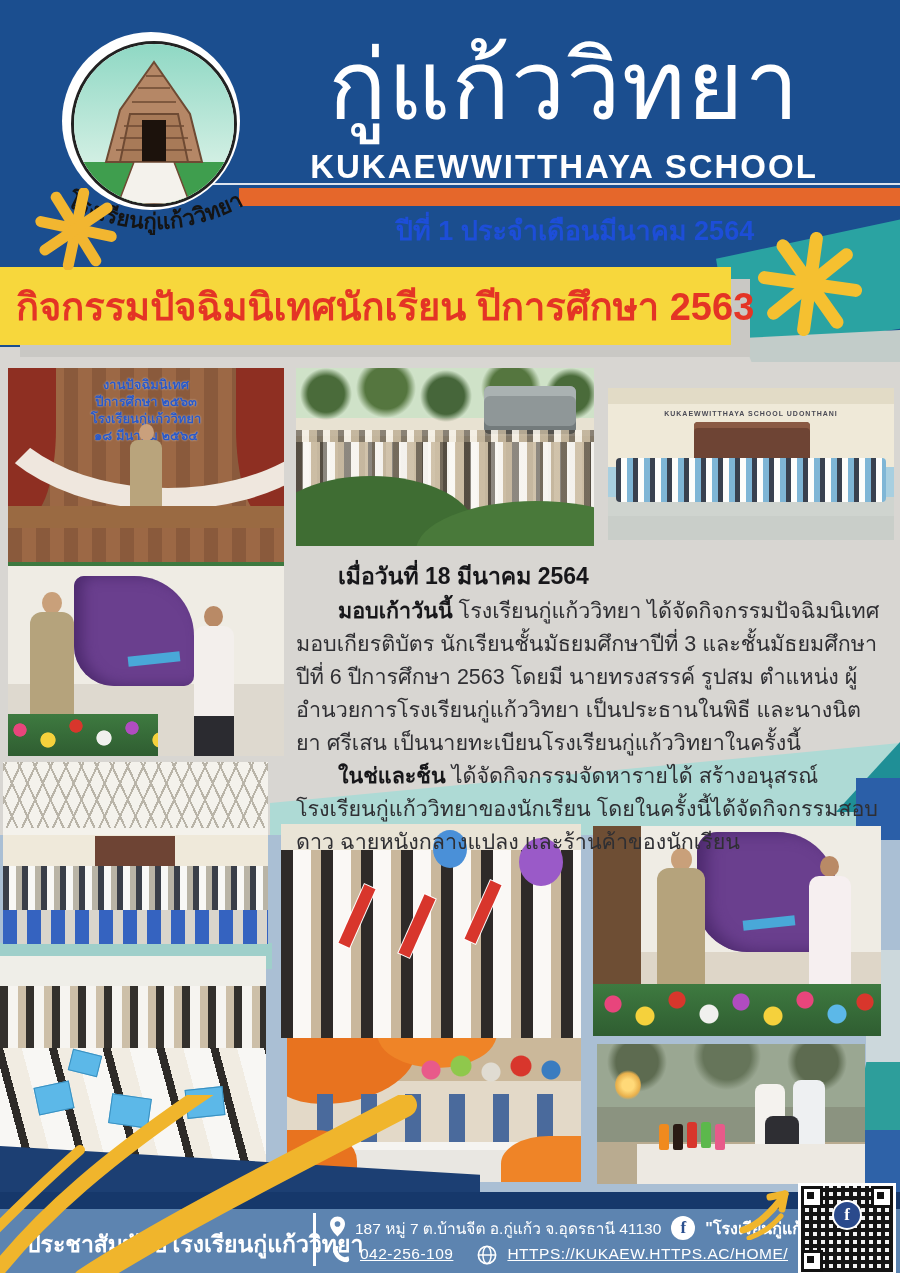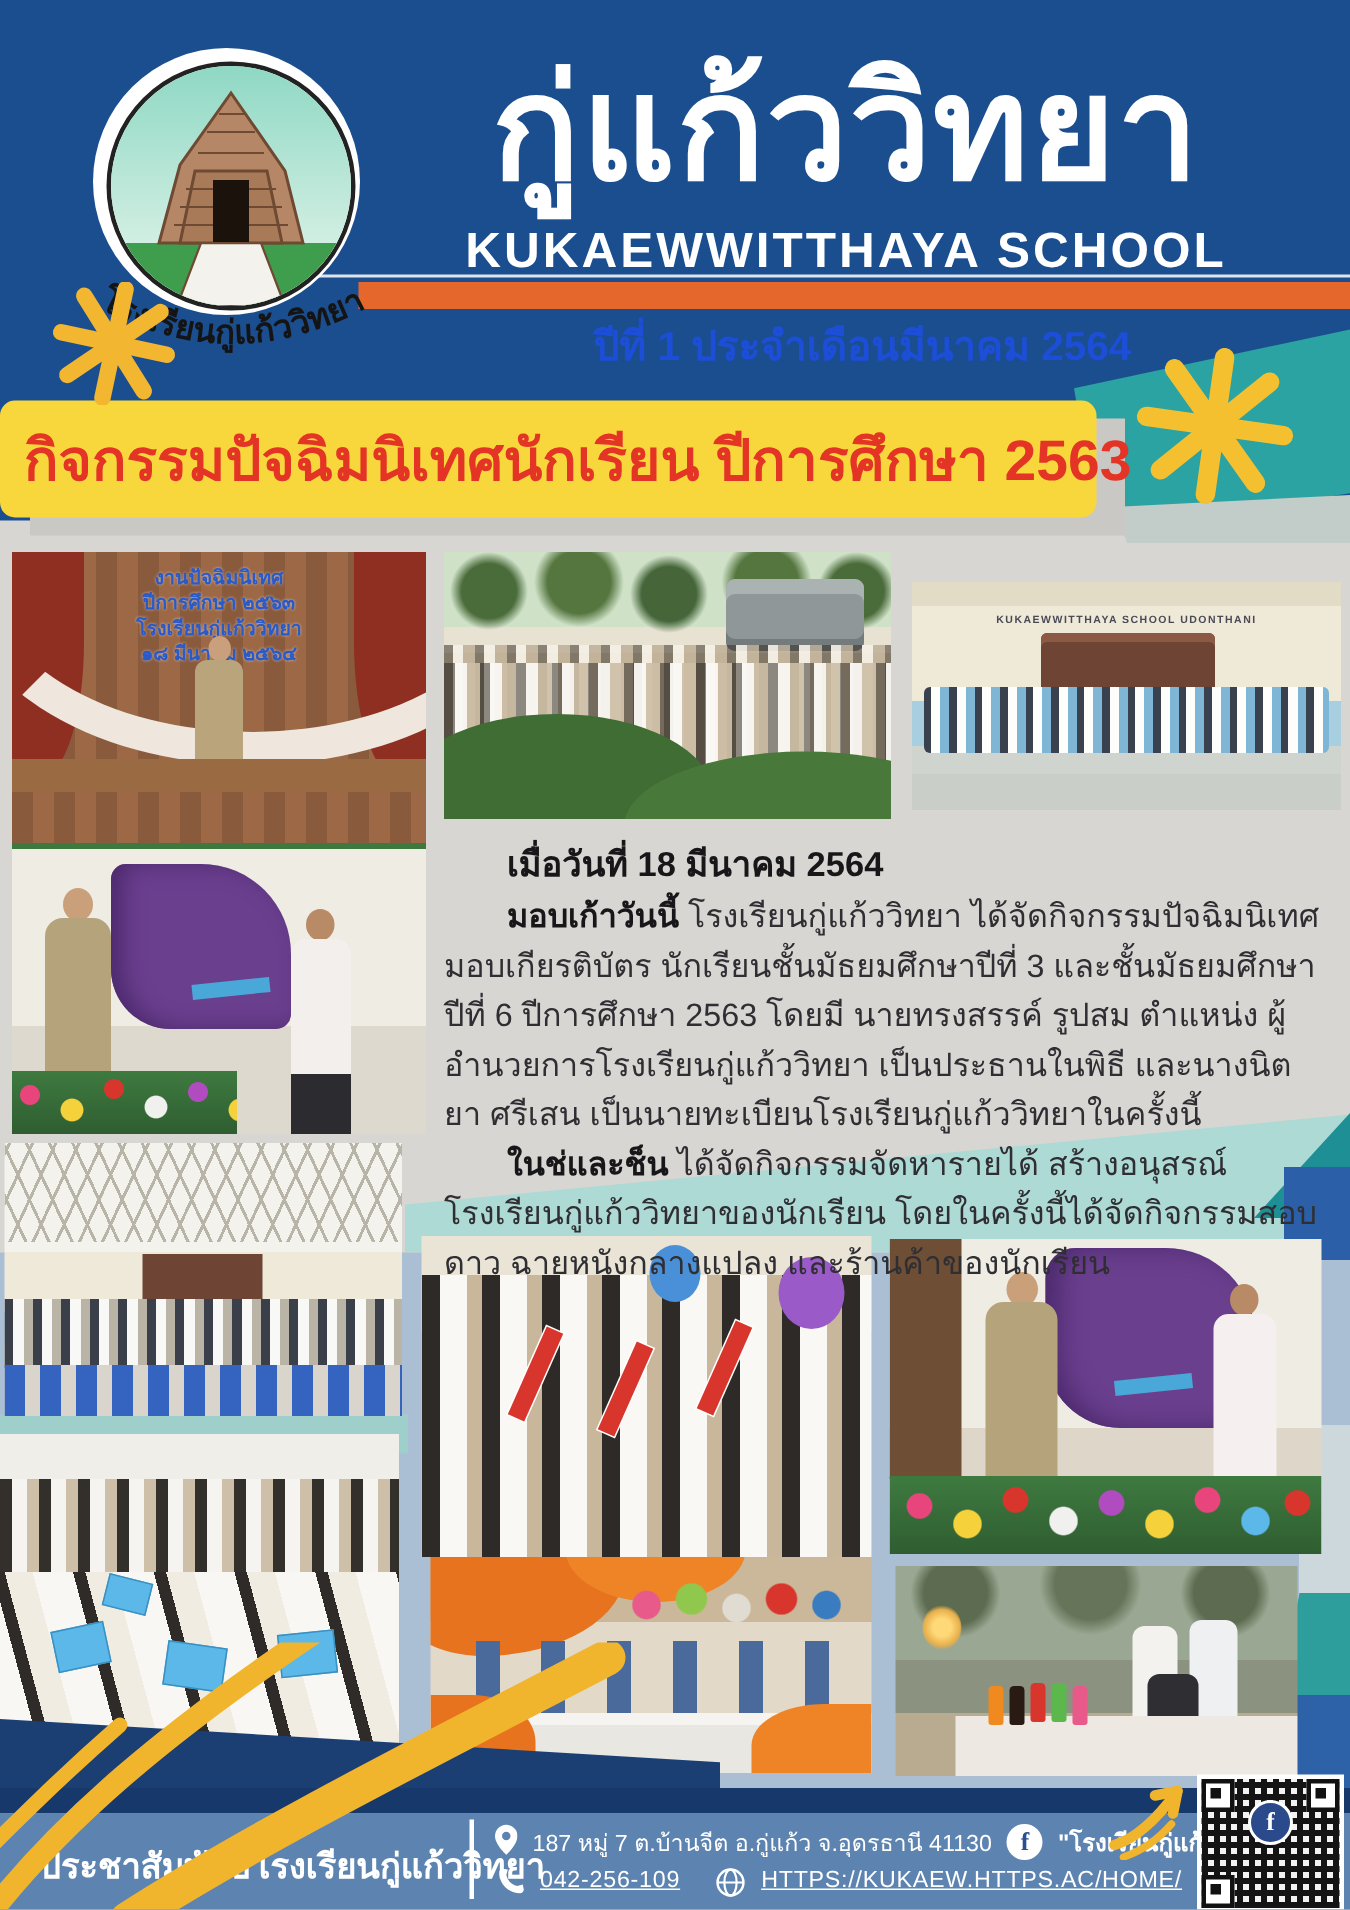--- a/index.html
+++ b/index.html
@@ -5,32 +5,32 @@
   html,body{margin:0;padding:0;background:#888;}
   .page{position:relative;width:900px;height:1273px;overflow:hidden;
         font-family:"Liberation Sans","DejaVu Sans",sans-serif;background:#d8d6d2;}
   .abs{position:absolute;}
 
   
   .header{left:0;top:0;width:900px;height:347px;background:#1b4e8f;}
   .thin-line{left:150px;top:183px;width:750px;height:2px;background:rgba(255,255,255,.85);}
   .orange-bar{left:239px;top:188px;width:661px;height:18px;background:#e5672b;}
   .school-title{left:258px;top:22px;width:612px;height:132px;color:#fff;font-size:97px;
-                font-weight:700;text-align:center;line-height:128px;letter-spacing:1px;}
+                font-weight:400;text-align:center;line-height:128px;letter-spacing:1px;}
   .school-sub{left:258px;top:148px;width:612px;color:#fff;font-size:33px;font-weight:700;
               text-align:center;letter-spacing:2px;}
   .issue-line{left:250px;top:209px;width:650px;color:#1d4ed8;font-size:27px;font-weight:700;text-align:center;}
   
   .logo-ring{left:62px;top:32px;width:178px;height:178px;border-radius:50%;background:#fff;}
   .logo-inner{left:9px;top:9px;width:160px;height:160px;border-radius:50%;border:3px solid #222;overflow:hidden;}
   .logo-arc{left:35px;top:172px;width:240px;height:90px;}
 
   
   .banner-shadow{left:20px;top:279px;width:730px;height:78px;background:#c9c8c4;}
-  .banner{left:0;top:267px;width:731px;height:78px;background:#f7d73c;display:flex;align-items:center;border-radius:10px;}
+  .banner{left:0;top:267px;width:731px;height:78px;background:#f7d73c;display:flex;align-items:center;}
   .banner-text{color:#e43425;font-size:38px;font-weight:700;padding-left:16px;white-space:nowrap;}
   .teal-poly{left:700px;top:214px;width:200px;height:140px;background:#2aa3a2;
              clip-path:polygon(8% 32%,100% 4%,100% 82%,16% 100%);}
   .teal-poly-light{left:742px;top:330px;width:158px;height:32px;background:#c2ccc9;
              clip-path:polygon(0 25%,100% 0,100% 100%,6% 100%);}
   .content-blue{left:0;top:835px;width:900px;height:357px;background:#aabfd4;}
   .teal-band{left:270px;top:735px;width:630px;height:100px;background:#aedad5;
              clip-path:polygon(0 68%,100% 8%,100% 100%,0 100%);}
   .teal-wedge-dark{left:820px;top:742px;width:80px;height:70px;background:#1f8f96;
              clip-path:polygon(20% 100%,100% 0,100% 100%);}

